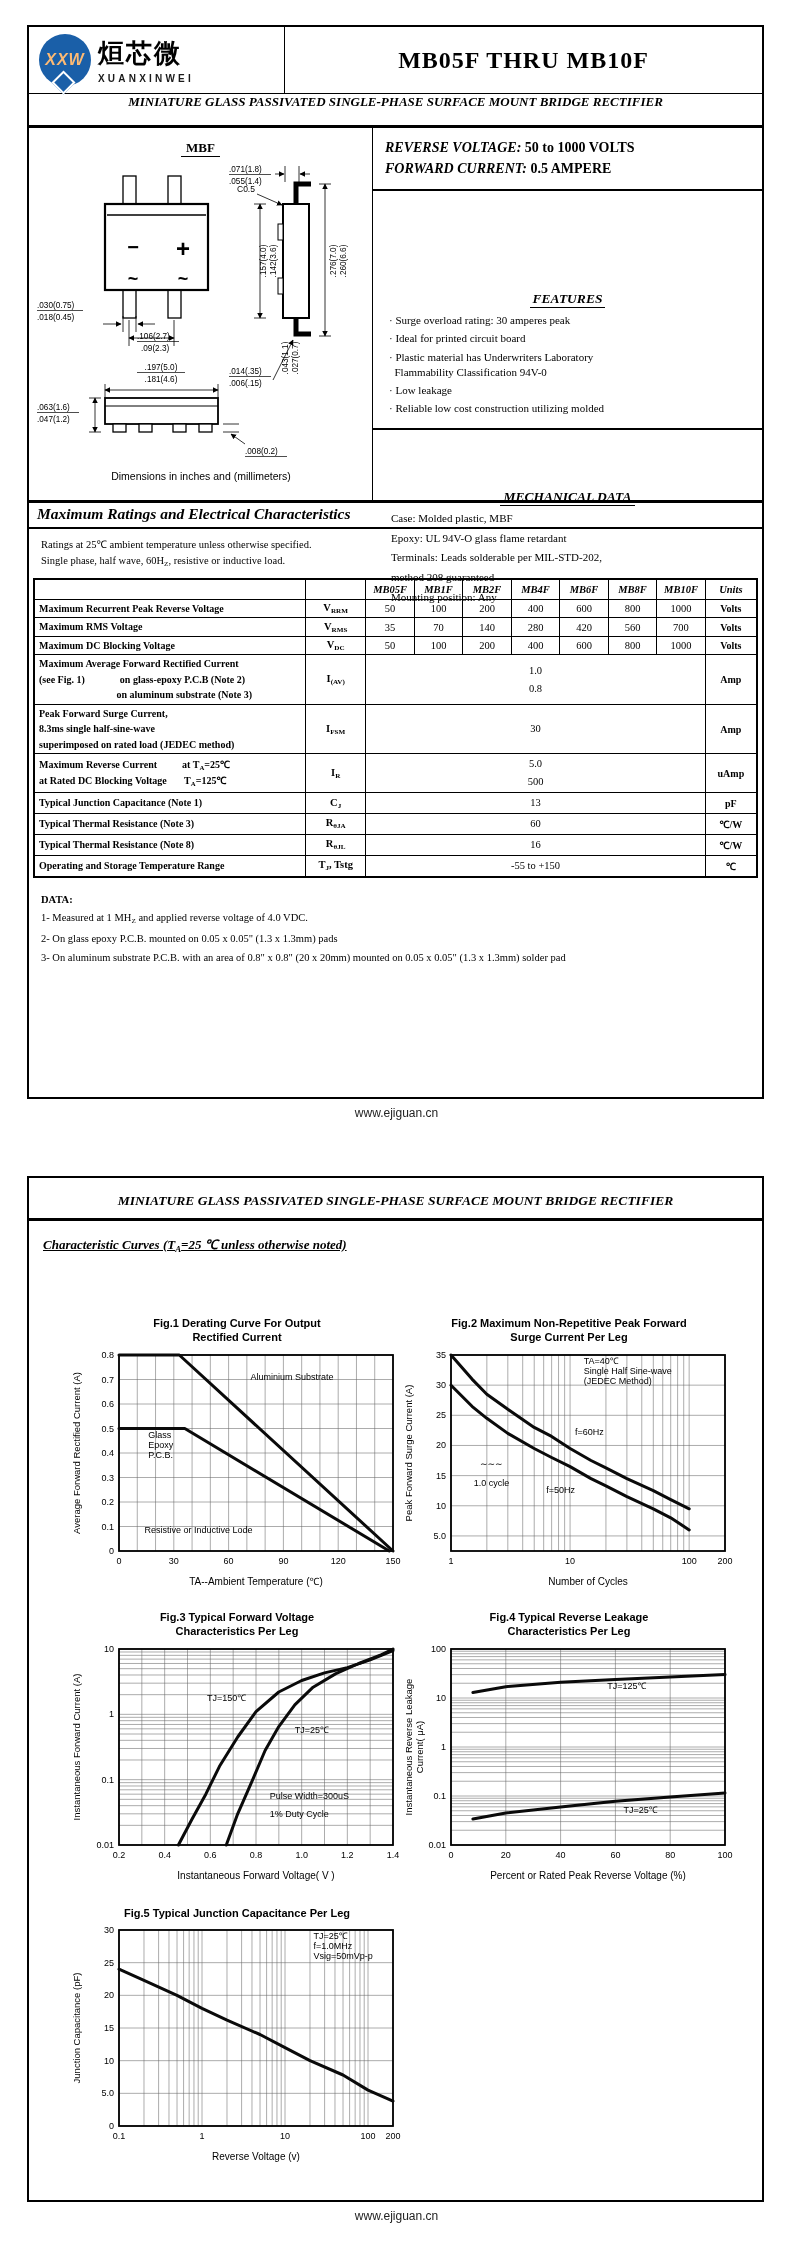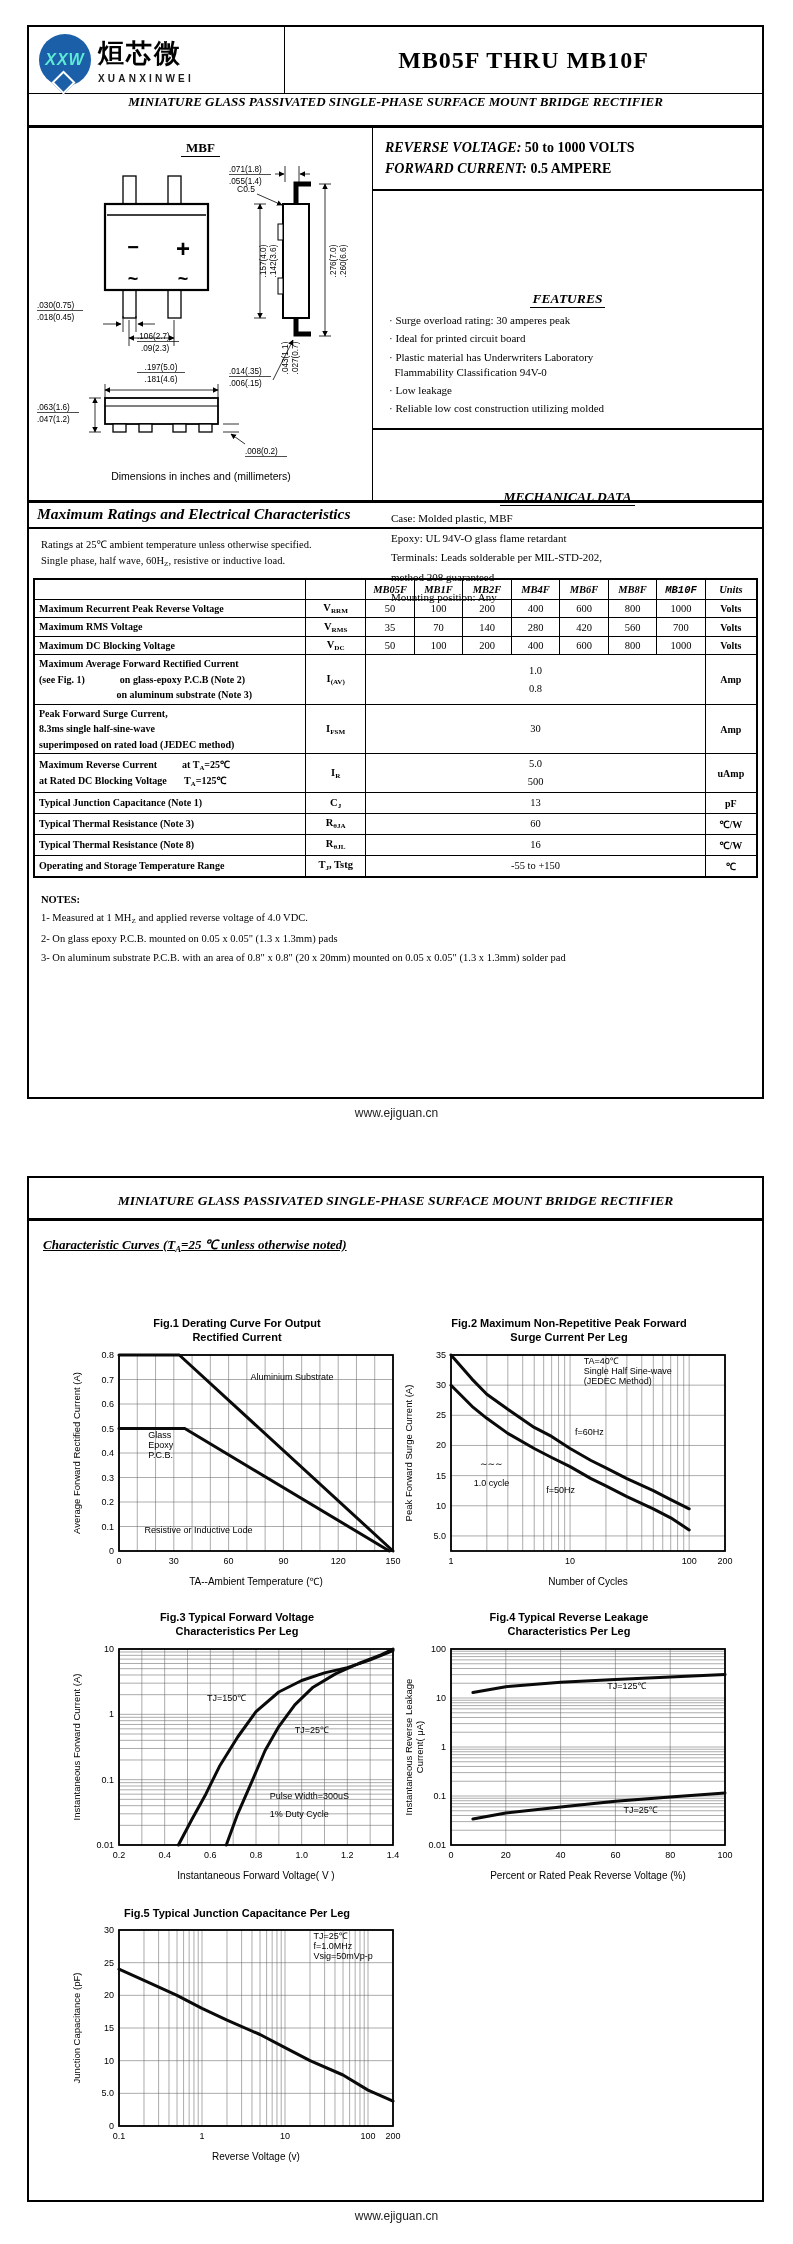--- a/index.html
+++ b/index.html
@@ -8,21 +8,21 @@
   .sheet{position:absolute;left:0;top:0;width:793px;height:2244px;}
   .page{position:absolute;left:27px;width:737px;border:2px solid #000;background:#fff;box-sizing:border-box;}
   #page1{top:25px;height:1074px;}
   #page2{top:1176px;height:1026px;}
 
   
   .hdr{display:flex;height:66px;border-bottom:1px solid #000;}
   .logo-cell{width:256px;border-right:1px solid #000;display:flex;align-items:center;gap:7px;padding:5px 6px 5px 10px;box-sizing:border-box;}
   .logo-mark{width:52px;height:52px;border-radius:50%;background:#1a5fa8;position:relative;flex:0 0 auto;
              display:flex;align-items:center;justify-content:center;}
-  .logo-xxw{color:#5eead4;font:italic bold 16px "Liberation Sans",sans-serif;letter-spacing:1px;}
+  .logo-xxw{color:#fdba74;font:italic bold 16px "Liberation Sans",sans-serif;letter-spacing:1px;}
   .logo-diamond{position:absolute;bottom:-5px;left:16px;width:13px;height:13px;background:#1a5fa8;border:2px solid #fff;transform:rotate(45deg);}
   .logo-text{line-height:1.05;}
   .logo-cn{font:bold 26px "DejaVu Sans",sans-serif;letter-spacing:2px;}
   .logo-en{font:bold 10px "Liberation Sans",sans-serif;letter-spacing:3.2px;color:#1a1a1a;margin-top:2px;}
   .title-cell{flex:1;display:flex;align-items:center;justify-content:center;}
   .part-title{font:bold 24px "Liberation Serif",serif;letter-spacing:1px;}
   .subtitle{height:31px;line-height:31px;text-align:center;font:italic bold 13px "Liberation Serif",serif;border-bottom:3px solid #000;}
 
   
   .cols{display:flex;height:372px;}
@@ -233,21 +233,21 @@
       <thead>
           <tr id="ratings-head-row">
             <th style="width: 252px;"></th>
             <th style="width: 56px;"></th>
             <th style="width: 45px;">MB05F</th>
             <th style="width: 45px;">MB1F</th>
             <th style="width: 45px;">MB2F</th>
             <th style="width: 45px;">MB4F</th>
             <th style="width: 45px;">MB6F</th>
             <th style="width: 45px;">MB8F</th>
-            <th style="width: 45px; font-family: Liberation Mono, monospace;">MB10F</th>
+            <th style="width: 45px;">MB10F</th>
             <th style="width: 48px;">Units</th>
           </tr>
         </thead>
       <tbody id="ratings-body">
           <tr>
             <td class="lbl">Maximum Recurrent Peak Reverse Voltage</td>
             <td class="sym">V<sub>RRM</sub></td>
             <td class="val">50</td>
             <td class="val">100</td>
             <td class="val">200</td>
@@ -327,21 +327,21 @@
           <tr>
             <td class="lbl">Operating and Storage Temperature Range</td>
             <td class="sym">T<sub>J</sub>, Tstg</td>
             <td class="spn" colspan="7">-55 to +150</td>
             <td class="unit">℃</td>
           </tr>
         </tbody>
     </table>
 
     <div class="notes">
-      <div class="notes-h">NOTES:</div>
+      <div class="notes-h">DATA:</div>
       <div id="notes-list">
           <div>1- Measured at 1 MH<sub>Z</sub> and applied reverse voltage of 4.0 VDC.</div>
           <div>2- On glass epoxy P.C.B. mounted on 0.05 x 0.05" (1.3 x 1.3mm) pads</div>
           <div>3- On aluminum substrate P.C.B. with an area of 0.8" x 0.8" (20 x 20mm) mounted on 0.05 x 0.05" (1.3 x 1.3mm) solder pad</div>
         </div>
     </div>
   </div>
 
   <div class="footer" id="footer1">www.ejiguan.cn</div>
 

